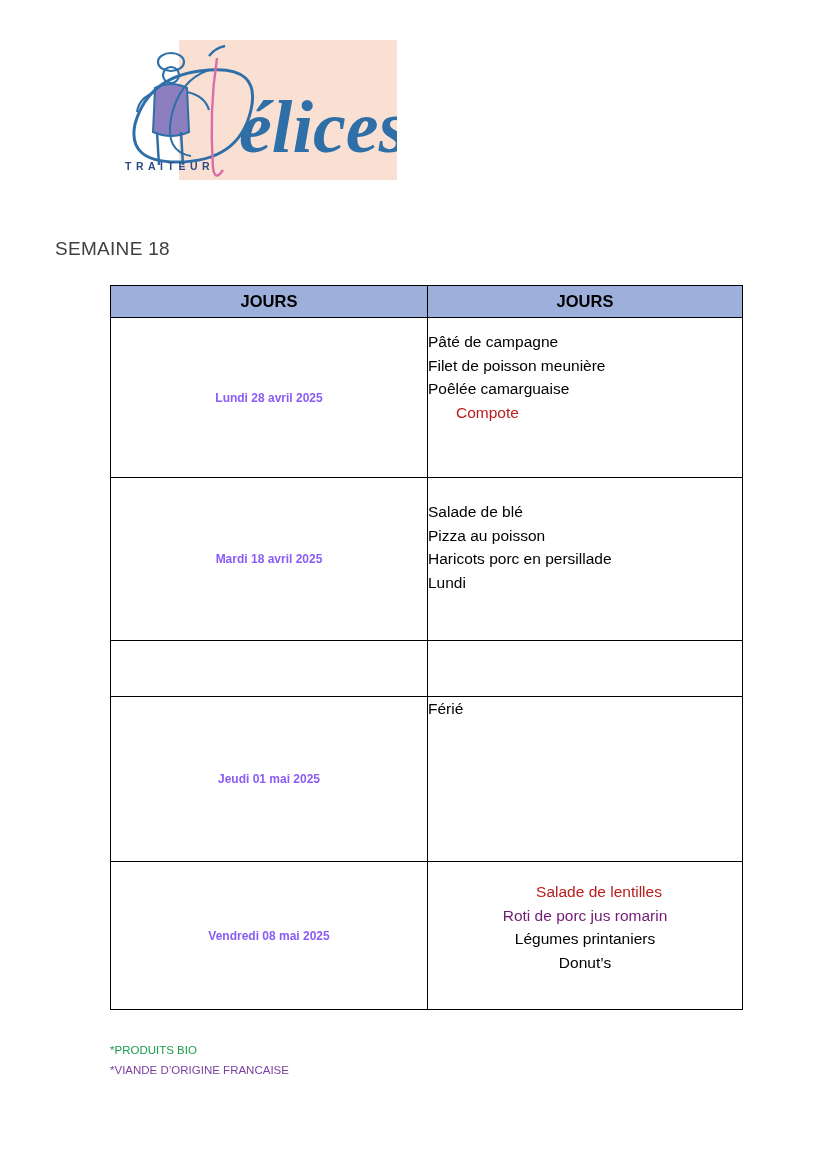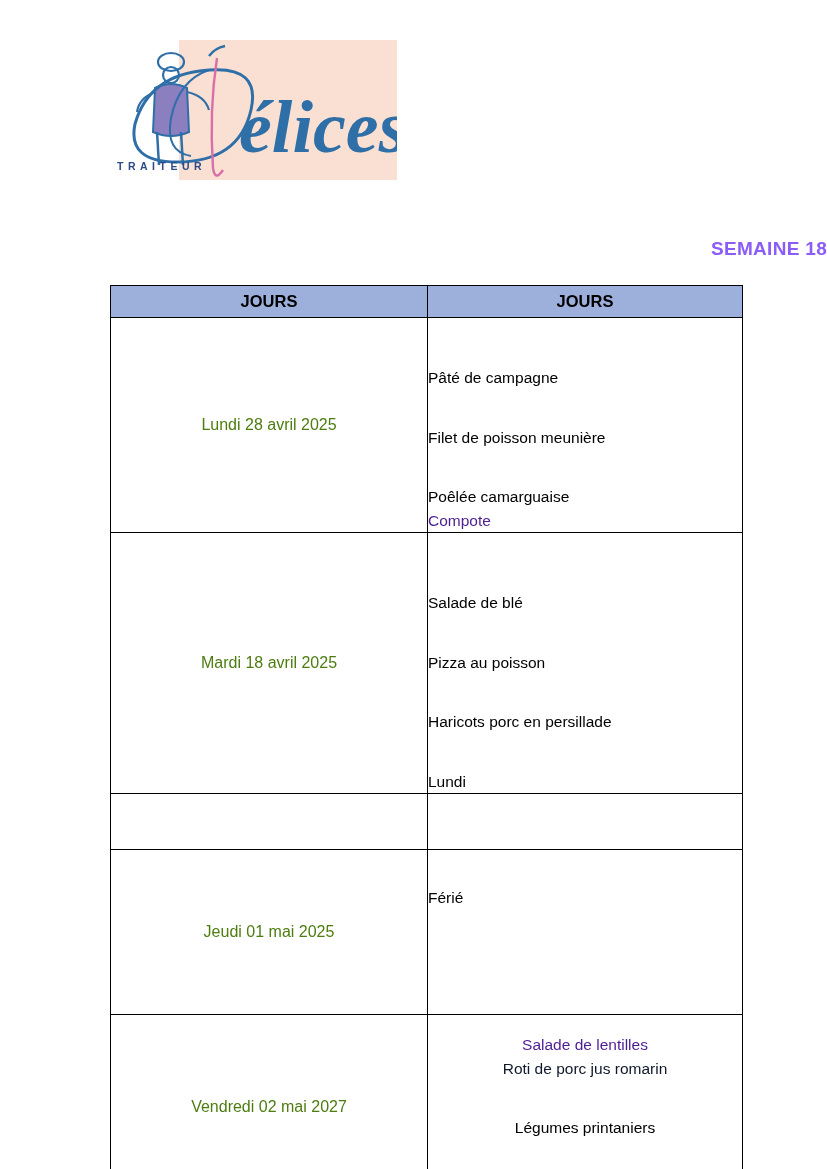--- a/index.html
+++ b/index.html
@@ -38,40 +38,40 @@
     height: 140px;
     background: #fae0d2;
   }
   .logo-svg {
     position: absolute;
     left: 0;
     top: 0;
   }
   .logo-traiteur {
     position: absolute;
-    left: 4px;
+    left: 12px;
     top: 120px;
     font-family: "Liberation Sans", sans-serif;
     font-size: 10.5px;
     letter-spacing: 4.5px;
     color: #2e4a86;
     font-weight: bold;
   }
 
   
   .doc-title {
     position: absolute;
     left: 0;
     top: 238px;
     width: 827px;
-    text-align: right;
+    text-align: left;
     font-size: 19px;
-    font-weight: bold;
+    font-weight: normal;
     letter-spacing: 0.3px;
-    color: #8b5cf6;
+    color: #404040;
   }
   .doc-title .shift {
     display: inline-block;
     margin-left: 55px;
   }
 
   
   .menu-table {
     position: absolute;
     left: 110px;
@@ -90,38 +90,39 @@
     height: 31px;
     font-size: 16.5px;
     font-weight: bold;
     color: #000000;
   }
   .col-days { width: 316px; }
   .col-menus { width: 314px; }
 
   .day-cell {
     text-align: center;
-    font-size: 16px;
-    color: #4d7c0f;
+    font-size: 12px;
+    color: #8b5cf6;
+    font-weight: bold;
   }
   .menu-cell {
     padding: 10px 0 10px 6px;
     font-size: 15.5px;
     line-height: 1.52;
   }
   .row-1 { height: 160px; }
   .row-2 { height: 163px; }
   .row-3 { height: 56px; }
   .row-4 { height: 165px; }
   .row-5 { height: 148px; }
 
   .line { display: block; }
-  .txt-black { color: #000000; margin-top: 36px; }
-  .txt-green { color: #4c1d95; }
-  .txt-purple { color: #0f172a; }
+  .txt-black { color: #000000; }
+  .txt-green { color: #b91c1c; margin-left: 28px; }
+  .txt-purple { color: #701a75; }
 
   .menu-cell.top-align {
     vertical-align: top;
     padding-top: 12px;
   }
   .menu-cell.mid-top {
     vertical-align: top;
     padding-top: 22px;
   }
   .menu-cell.ferie {
@@ -206,25 +207,29 @@
         <td class="day-cell"></td>
         <td class="menu-cell"></td>
       </tr>
       <tr class="row-4">
         <td class="day-cell">Jeudi 01 mai 2025</td>
         <td class="menu-cell ferie">
           <span class="line txt-black">Férié</span>
         </td>
       </tr>
       <tr class="row-5">
-        <td class="day-cell">Vendredi 02 mai 2027</td>
+        <td class="day-cell">Vendredi 08 mai 2025</td>
         <td class="menu-cell vend">
           <span class="line txt-green">Salade de lentilles</span>
           <span class="line txt-purple">Roti de porc jus romarin</span>
           <span class="line txt-black">Légumes printaniers</span>
           <span class="line txt-black">Donut’s</span>
         </td>
       </tr>
     </tbody>
   </table>
 
+  <div class="footnotes">
+    <div class="foot-green">*PRODUITS BIO</div>
+    <div class="foot-purple">*VIANDE D’ORIGINE FRANCAISE</div>
+  </div>
 
 </div>
 
 </body></html>

